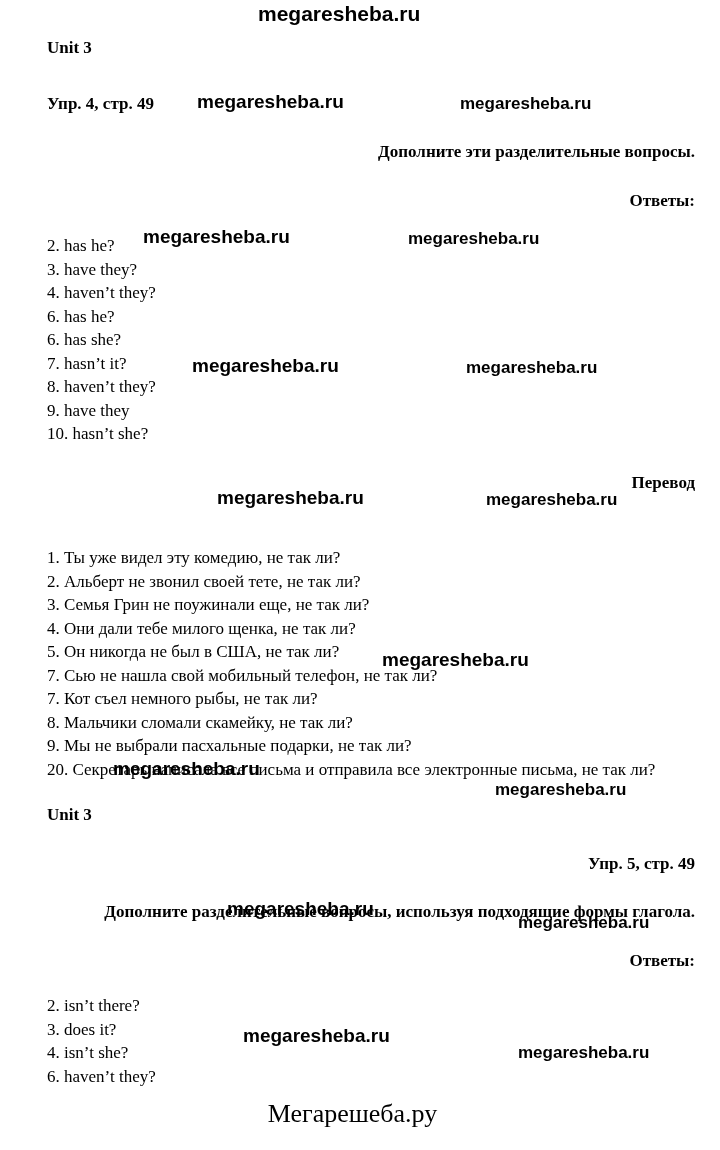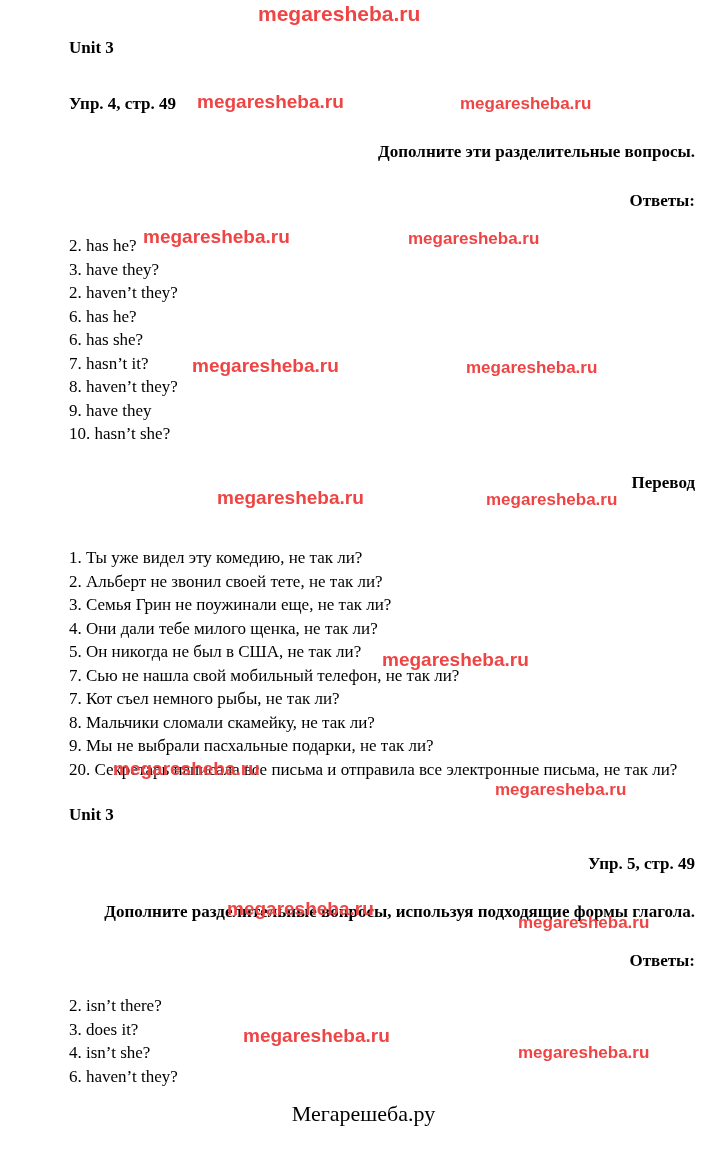--- a/index.html
+++ b/index.html
@@ -9,21 +9,21 @@
   }
   body {
     width: 720px;
     height: 1150px;
     position: relative;
     overflow: hidden;
     font-family: "Liberation Serif", serif;
     color: #000000;
   }
   .doc {
-    padding: 36px 25px 0 32px;
+    padding: 36px 25px 0 10px;
     font-size: 17px;
     line-height: 23.5px;
   }
   .para {
     margin: 0;
     text-indent: 37px;
     white-space: nowrap;
   }
   .para.wrap {
     white-space: normal;
@@ -35,52 +35,52 @@
   }
   .mt-sm { margin-top: 22px; }
   .mt    { margin-top: 25px; text-align: right; }
   .mt-md { margin-top: 32px; }
   .mt-lg { margin-top: 52px; }
   .answers-list .para { text-indent: 37px; }
   .watermark {
     position: absolute;
     font-family: "Liberation Sans", sans-serif;
     font-weight: 700;
-    color: #ef4444;
+    color: #000000;
     white-space: nowrap;
     pointer-events: none;
   }
   .wm-lg { font-size: 21px; }
   .wm-md { font-size: 19px; }
   .wm-sm { font-size: 17px; }
   .footer-brand {
     margin-top: 14px;
     text-align: center;
     text-indent: 0;
-    font-size: 22px;
+    font-size: 26px;
     font-family: "Liberation Serif", serif;
   }
 </style>
 </head>
 <body>
 
 <div class="doc">
 
   <p class="para bold">Unit 3</p>
 
   <p class="para bold mt-md">Упр. 4, стр. 49</p>
 
   <p class="para bold mt wrap">Дополните эти разделительные вопросы.</p>
 
   <p class="para bold mt">Ответы:</p>
 
   <div class="answers-list mt-sm">
     <p class="para">2. has he?</p>
     <p class="para">3. have they?</p>
-    <p class="para">2. haven’t they?</p>
+    <p class="para">4. haven’t they?</p>
     <p class="para">6. has he?</p>
     <p class="para">6. has she?</p>
     <p class="para">7. hasn’t it?</p>
     <p class="para">8. haven’t they?</p>
     <p class="para">9. have they</p>
     <p class="para">10. hasn’t she?</p>
   </div>
 
   <p class="para bold mt">Перевод</p>
 

